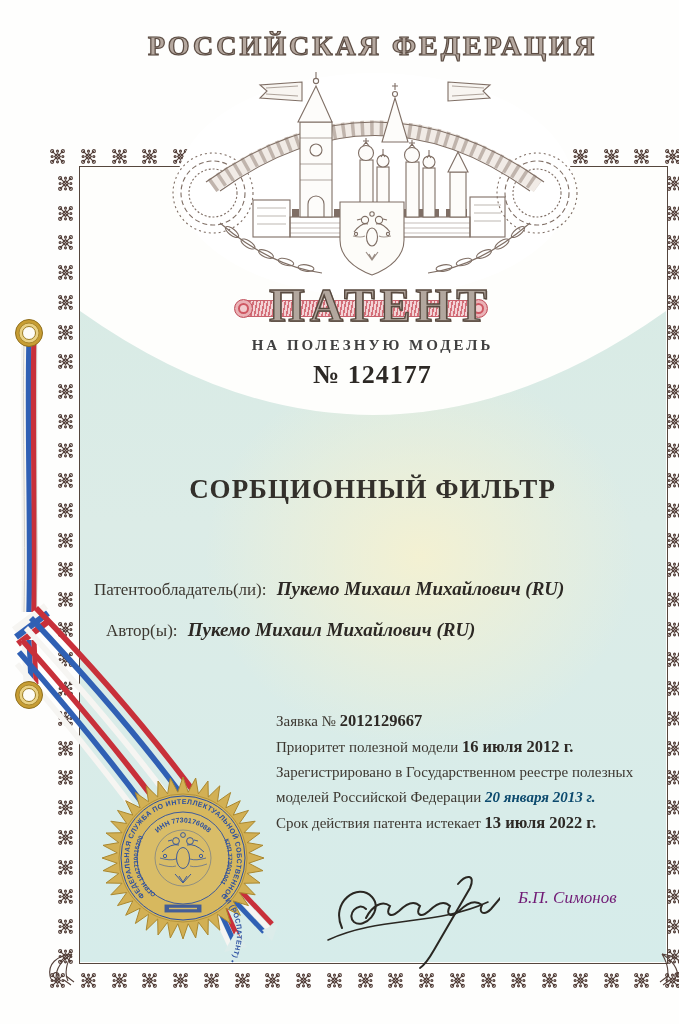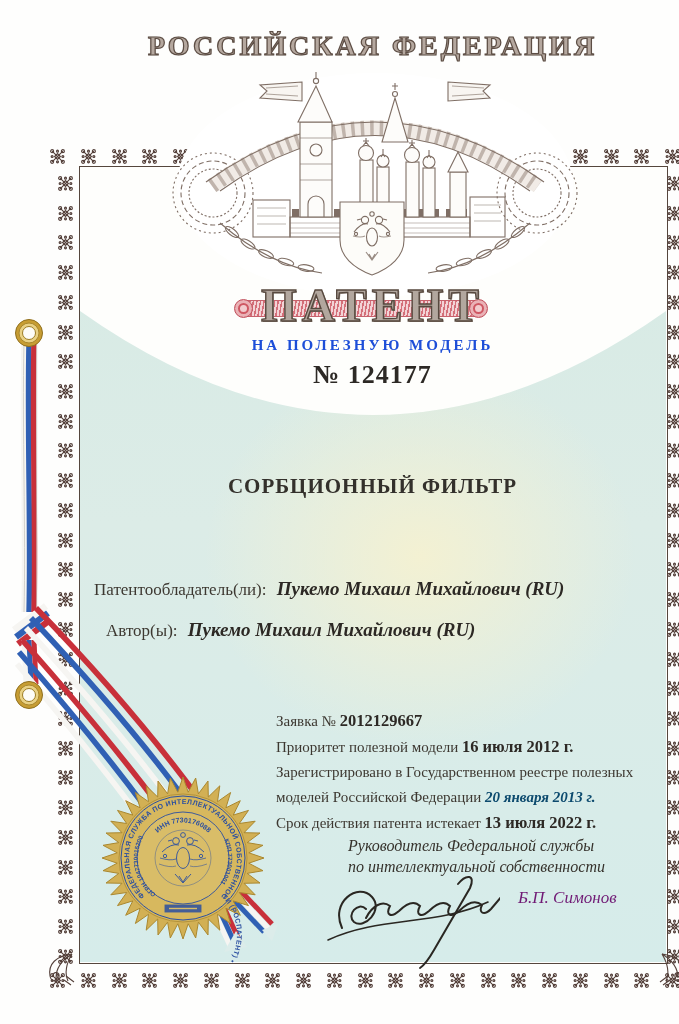--- a/index.html
+++ b/index.html
@@ -22,31 +22,31 @@
         background:
           radial-gradient(ellipse 300px 270px at 58% 49%, rgba(244,241,210,0.98), rgba(244,241,210,0) 72%),
           linear-gradient(180deg,#d6eae4 0%, #dcece7 45%, #d6ecea 100%);
         clip-path: path("M0,144 Q293,352 586,144 L586,795 L0,795 Z");}
   
   .abs{position:absolute;}
   .ctr{left:79px;width:587px;text-align:center;}
   .country{top:30px;font-size:28px;font-weight:700;letter-spacing:3px;color:#b5a89f;
            -webkit-text-stroke:1.2px #5d4e45;text-shadow:0 0 1px #7a695f;z-index:10;}
   .patent-word{top:279px;font-size:46px;font-weight:700;letter-spacing:5px;color:#b2a79e;
-           -webkit-text-stroke:1.4px #57493f;text-shadow:1px 1px 0 #90847a;z-index:10;}
+           -webkit-text-stroke:1.4px #57493f;text-shadow:1px 1px 0 #90847a;z-index:10;padding-left:8px;}
   .patent-band{position:absolute;left:242px;top:300px;width:236px;height:15px;z-index:9;
            background:repeating-linear-gradient(100deg,#d0606b 0 1.5px,#f2cfd2 1.5px 3.5px);
            border-top:1px solid #c2525e;border-bottom:1px solid #c2525e;opacity:.9;}
   .rosette{position:absolute;top:299px;width:17px;height:17px;border-radius:50%;z-index:9;
            border:1.5px solid #c2525e;background:#f2ccce;
            box-shadow:inset 0 0 0 3px #eab2b6, inset 0 0 0 5px #cf5863;}
   .ros-l{left:234px;} .ros-r{left:469px;}
-  .subtype{top:337px;font-size:15px;font-weight:700;letter-spacing:3px;color:#1d4ed8;z-index:10;}
+  .subtype{top:337px;font-size:15px;font-weight:700;letter-spacing:3px;color:#404040;z-index:10;}
   .number{top:360px;font-size:26px;font-weight:700;letter-spacing:1px;color:#2d2925;z-index:10;}
-  .invention{top:474px;font-size:21px;font-weight:700;letter-spacing:1px;color:#33302b;z-index:10;}
+  .invention{top:474px;font-size:27px;font-weight:700;letter-spacing:1px;color:#33302b;z-index:10;}
   .holder-line{left:94px;top:578px;font-size:17px;z-index:10;}
   .author-line{left:106px;top:619px;font-size:17px;z-index:10;}
   .pname{font-weight:700;font-style:italic;font-size:19px;color:#2c2824;margin-left:6px;}
   .details{left:276px;top:708px;width:385px;font-size:15px;line-height:25px;color:#3d3831;z-index:10;}
   .b{font-weight:700;font-size:16.5px;color:#2d2925;}
   .bi{font-weight:700;font-style:italic;font-size:15px;color:#0c4a6e;}
   .signatory{left:348px;top:835px;width:260px;font-size:16px;font-style:italic;
              line-height:21px;color:#36322c;z-index:10;}
   .sig-name{left:518px;top:888px;font-size:17px;font-style:italic;color:#701a75;z-index:10;}
   svg{display:block;}
@@ -1572,24 +1572,20 @@
     <div>
       <span>моделей Российской Федерации</span>
       <span class="bi">20 января 2013 г.</span>
     </div>
     <div>
       <span>Срок действия патента истекает</span>
       <span class="b">13 июля 2022 г.</span>
     </div>
   </div>
 
-  <div class="abs signatory">
-    <div>Руководитель Федеральной службы</div>
-    <div>по интеллектуальной собственности</div>
-  </div>
   <div class="abs sig-name">Б.П. Симонов</div>
   <svg class="sig-svg" width="180" height="110" viewBox="0 0 180 110">
     <g stroke="#2a2722" stroke-width="2" fill="none" stroke-linecap="round">
       <path d="M22,66 c-12,-26 16,-46 30,-31 c12,13 -8,33 -18,25 c-8,-7 4,-21 12,-13 m0,9 c6,-12 16,-18 24,-12 c-5,9 1,12 9,5 c7,-7 15,-11 21,-5 c-5,9 1,12 9,5 c7,-7 15,-11 21,-5 c-5,9 1,12 9,5 c7,-7 16,-12 23,-6 c-4,8 2,11 9,4 l17,-20"></path>
       <path d="M138,22 c8,-10 18,-10 12,4 l-36,62 c-4,7 -8,14 -14,18"></path>
       <path d="M8,78 C60,54 116,64 168,40" stroke-width="1.6"></path>
     </g>
   </svg>
 
   <svg class="decor" width="679" height="1024" viewBox="0 0 679 1024">

